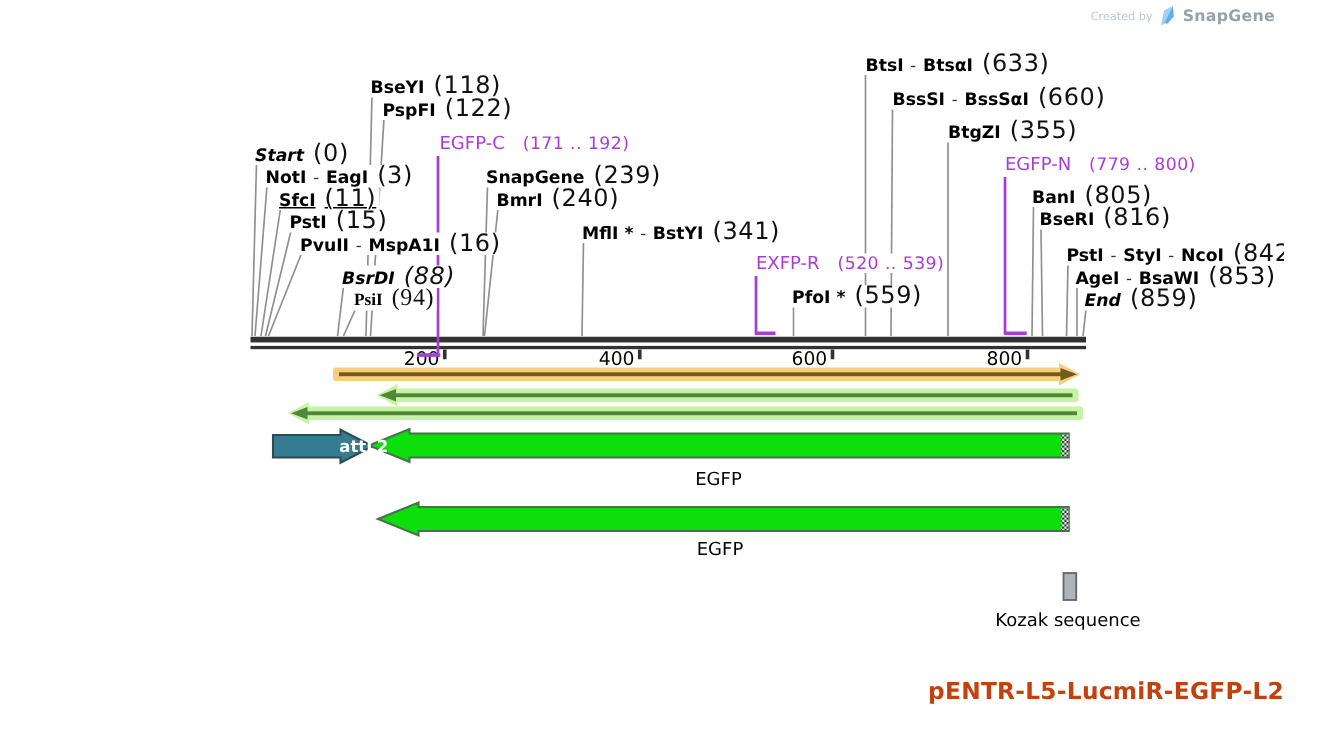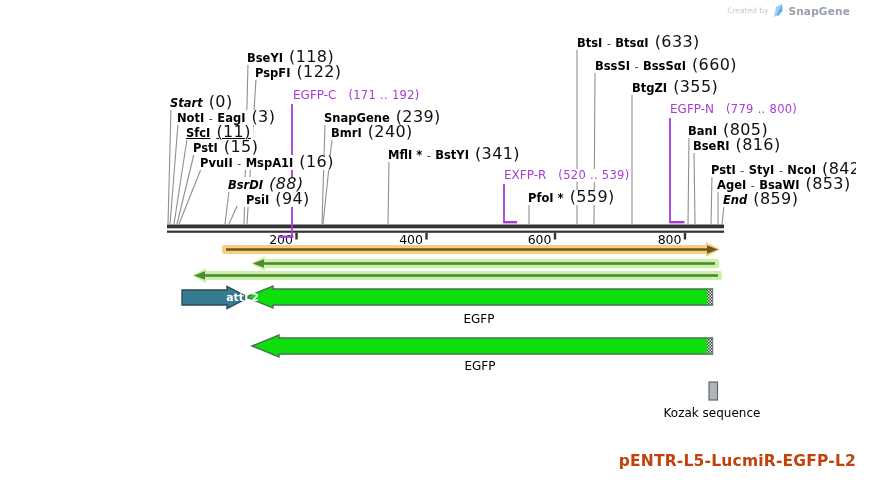--- a/index.html
+++ b/index.html
@@ -111,21 +111,21 @@
       <div class="feat-label" style="left: 429px; top: 312px; width: 100px;">EGFP</div>
       <div class="feat-label" style="left: 430px; top: 359px; width: 100px;">EGFP</div>
       <div class="feat-label" style="left: 642px; top: 406px; width: 140px;">Kozak sequence</div>
       <div class="attl2-label" style="left: 182px; top: 290px; width: 45px;">attL2</div>
       <div class="site-label it" style="left: 168px; top: 95px;"><span class="nm">Start</span><span class="pos">(0)</span></div>
       <div class="site-label" style="left: 175px; top: 110px;"><span class="nm">NotI</span><span class="sep"> - </span><span class="nm">EagI</span><span class="pos">(3)</span></div>
       <div class="site-label" style="left: 184px; top: 125px; text-decoration: underline;"><span class="nm">SfcI</span><span class="pos">(11)</span></div>
       <div class="site-label" style="left: 191px; top: 140px;"><span class="nm">PstI</span><span class="pos">(15)</span></div>
       <div class="site-label" style="left: 198px; top: 155px;"><span class="nm">PvuII</span><span class="sep"> - </span><span class="nm">MspA1I</span><span class="pos">(16)</span></div>
       <div class="site-label" style="left: 226px; top: 177px; font-style: italic;"><span class="nm">BsrDI</span><span class="pos">(88)</span></div>
-      <div class="site-label" style="left: 244px; top: 192px;"><span class="nm">PsiI</span><span class="pos">(94)</span></div>
+      <div class="site-label" style="left: 234px; top: 192px; font-family: Liberation Serif, serif;"><span class="nm">PsiI</span><span class="pos">(94)</span></div>
       <div class="site-label" style="left: 245px; top: 50px;"><span class="nm">BseYI</span><span class="pos">(118)</span></div>
       <div class="site-label" style="left: 253px; top: 65px;"><span class="nm">PspFI</span><span class="pos">(122)</span></div>
       <div class="site-label" style="left: 322px; top: 110px;"><span class="nm">SnapGene</span><span class="pos">(239)</span></div>
       <div class="site-label" style="left: 329px; top: 125px;"><span class="nm">BmrI</span><span class="pos">(240)</span></div>
       <div class="site-label" style="left: 386px; top: 147px;"><span class="nm">MflI *</span><span class="sep"> - </span><span class="nm">BstYI</span><span class="pos">(341)</span></div>
       <div class="site-label" style="left: 526px; top: 190px;"><span class="nm">PfoI *</span><span class="pos">(559)</span></div>
       <div class="site-label" style="left: 575px; top: 35px;"><span class="nm">BtsI</span><span class="sep"> - </span><span class="nm">BtsαI</span><span class="pos">(633)</span></div>
       <div class="site-label" style="left: 593px; top: 58px;"><span class="nm">BssSI</span><span class="sep"> - </span><span class="nm">BssSαI</span><span class="pos">(660)</span></div>
       <div class="site-label" style="left: 630px; top: 80px;"><span class="nm">BtgZI</span><span class="pos">(355)</span></div>
       <div class="site-label" style="left: 686px; top: 123px;"><span class="nm">BanI</span><span class="pos">(805)</span></div>

